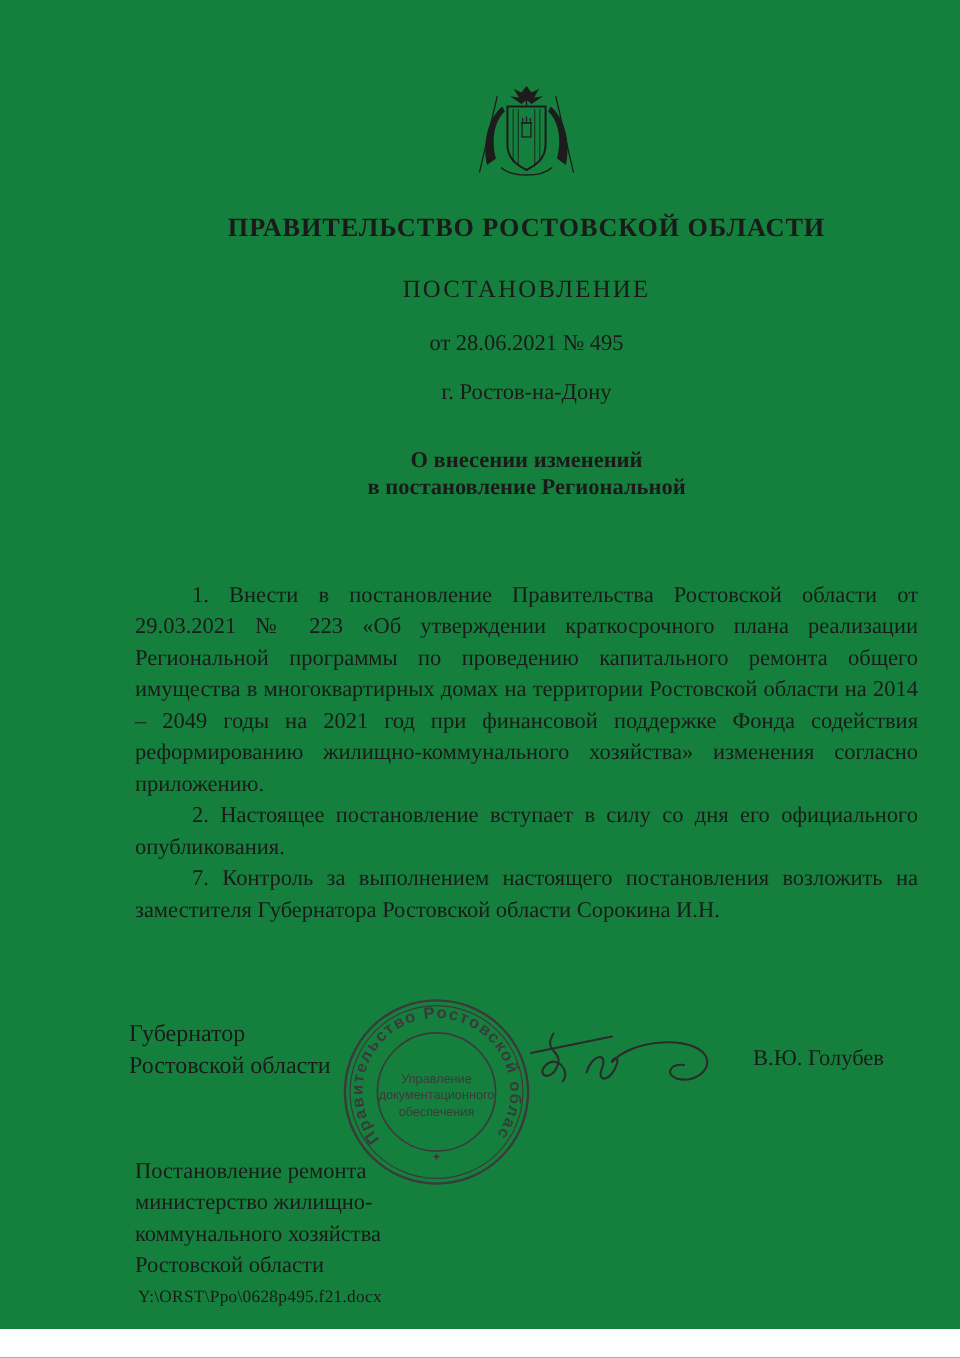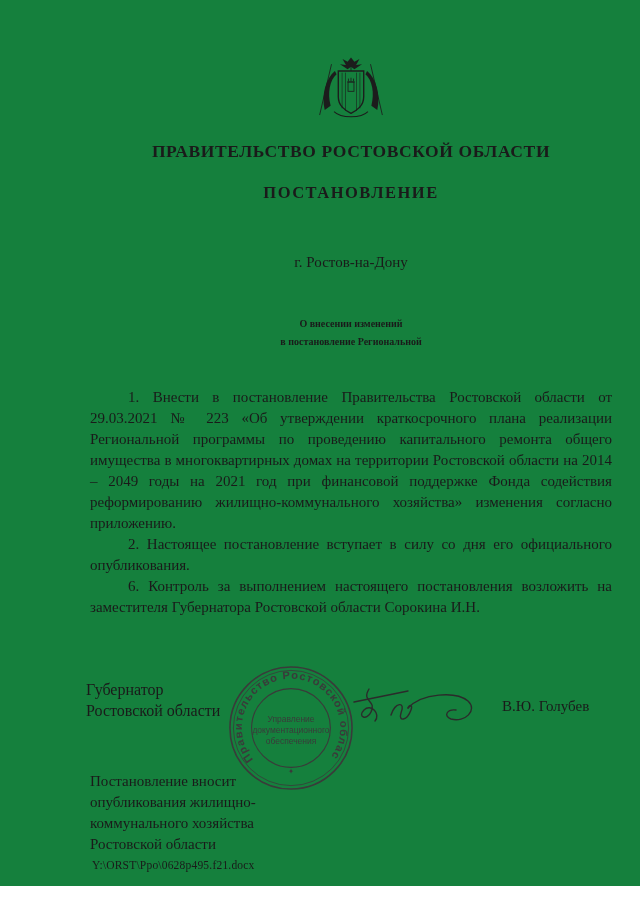--- a/index.html
+++ b/index.html
@@ -9,27 +9,27 @@
   }
   .abs { position:absolute; }
   .centered { left:90px; width:522px; text-align:center; }
 
   .coat-of-arms { left:307px; top:54px; width:88px; height:78px; }
 
   .org-name {
     top:141px; font-size:17.5px; font-weight:bold; letter-spacing:0.6px;
   }
   .doc-type {
-    top:183px; font-size:16.5px; font-weight:bold; letter-spacing:1.5px;
+    top:183px; font-size:16.5px; font-weight:normal; letter-spacing:1.5px;
   }
   .date-number { top:221px; font-size:15px; }
   .city { top:254px; font-size:15px; }
 
   .subject {
-    top:315px; font-size:10px; font-weight:bold; line-height:17.5px;
+    top:299px; font-size:15px; font-weight:bold; line-height:17.5px;
   }
 
   .body-text {
     left:90px; top:387px; width:522px;
     font-size:15px; line-height:21px; text-align:justify;
   }
   .body-text p { margin:0; text-indent:38px; }
   .emph { font-weight:bold; }
 
   .sig-position {
@@ -85,32 +85,33 @@
     <rect class="ink" x="46.5" y="33" width="7" height="11" stroke-width="1"></rect>
     <path class="ink" d="M45.5,33 h9 M47,29 v3 M50,28 v4 M53,29 v3" stroke-width="1"></path>
 
     <path class="ink" d="M30,68 C38,76 62,76 70,68" stroke-width="1.2"></path>
   </svg>
 
   <div class="abs centered org-name">ПРАВИТЕЛЬСТВО РОСТОВСКОЙ ОБЛАСТИ</div>
 
   <div class="abs centered doc-type">ПОСТАНОВЛЕНИЕ</div>
 
+  <div class="abs centered date-number">от 28.06.2021 № 495</div>
 
   <div class="abs centered city">г. Ростов-на-Дону</div>
 
   <div class="abs centered subject">
     <div>О внесении изменений</div>
     <div>в постановление Региональной</div>
   </div>
 
   <div class="abs body-text">
     <p>1. Внести в постановление Правительства Ростовской области от 29.03.2021 № 223 «Об утверждении краткосрочного плана реализации Региональной программы по проведению капитального ремонта общего имущества в многоквартирных домах на территории Ростовской области на 2014 – 2049 годы на 2021 год при финансовой поддержке Фонда содействия реформированию жилищно-коммунального хозяйства» изменения согласно приложению.</p>
     <p>2. Настоящее постановление вступает в силу со дня его официального опубликования.</p>
-    <p>6. Контроль за выполнением настоящего постановления возложить на заместителя Губернатора Ростовской области Сорокина И.Н.</p>
+    <p>7. Контроль за выполнением настоящего постановления возложить на заместителя Губернатора Ростовской области Сорокина И.Н.</p>
   </div>
 
   <div class="abs sig-position">
     <div>Губернатор</div>
     <div>Ростовской области</div>
   </div>
 
   <svg class="abs stamp" viewBox="0 0 130 130" aria-hidden="true">
     <circle class="seal" cx="65" cy="65" r="62" stroke-width="1.6"></circle>
     <circle class="seal" cx="65" cy="65" r="58.5" stroke-width="0.8"></circle>
@@ -130,21 +131,21 @@
   <svg class="abs signature-strokes" viewBox="0 0 134 58" aria-hidden="true">
     <path class="sig" d="M4,22 L58,11"></path>
     <path class="sig" d="M19,9 C11,22 27,20 21,32 C17,41 7,37 14,30 C21,23 31,34 25,41"></path>
     <path class="sig" d="M41,35 C45,22 56,21 51,33 C48,42 57,41 61,30 C63,25 59,24 58,28"></path>
     <path class="sig" d="M58,28 C72,13 106,11 118,21 C128,30 115,43 101,39 C93,36 97,29 106,30"></path>
   </svg>
 
   <div class="abs sig-name">В.Ю. Голубев</div>
 
   <div class="abs submitter">
-    <div>Постановление вносит</div>
-    <div>опубликования жилищно-</div>
+    <div>Постановление ремонта</div>
+    <div>министерство жилищно-</div>
     <div>коммунального хозяйства</div>
     <div>Ростовской области</div>
   </div>
 
   <div class="abs footer-path">Y:\ORST\Ppo\0628p495.f21.docx</div>
 
 </div>
 
 </body></html>

